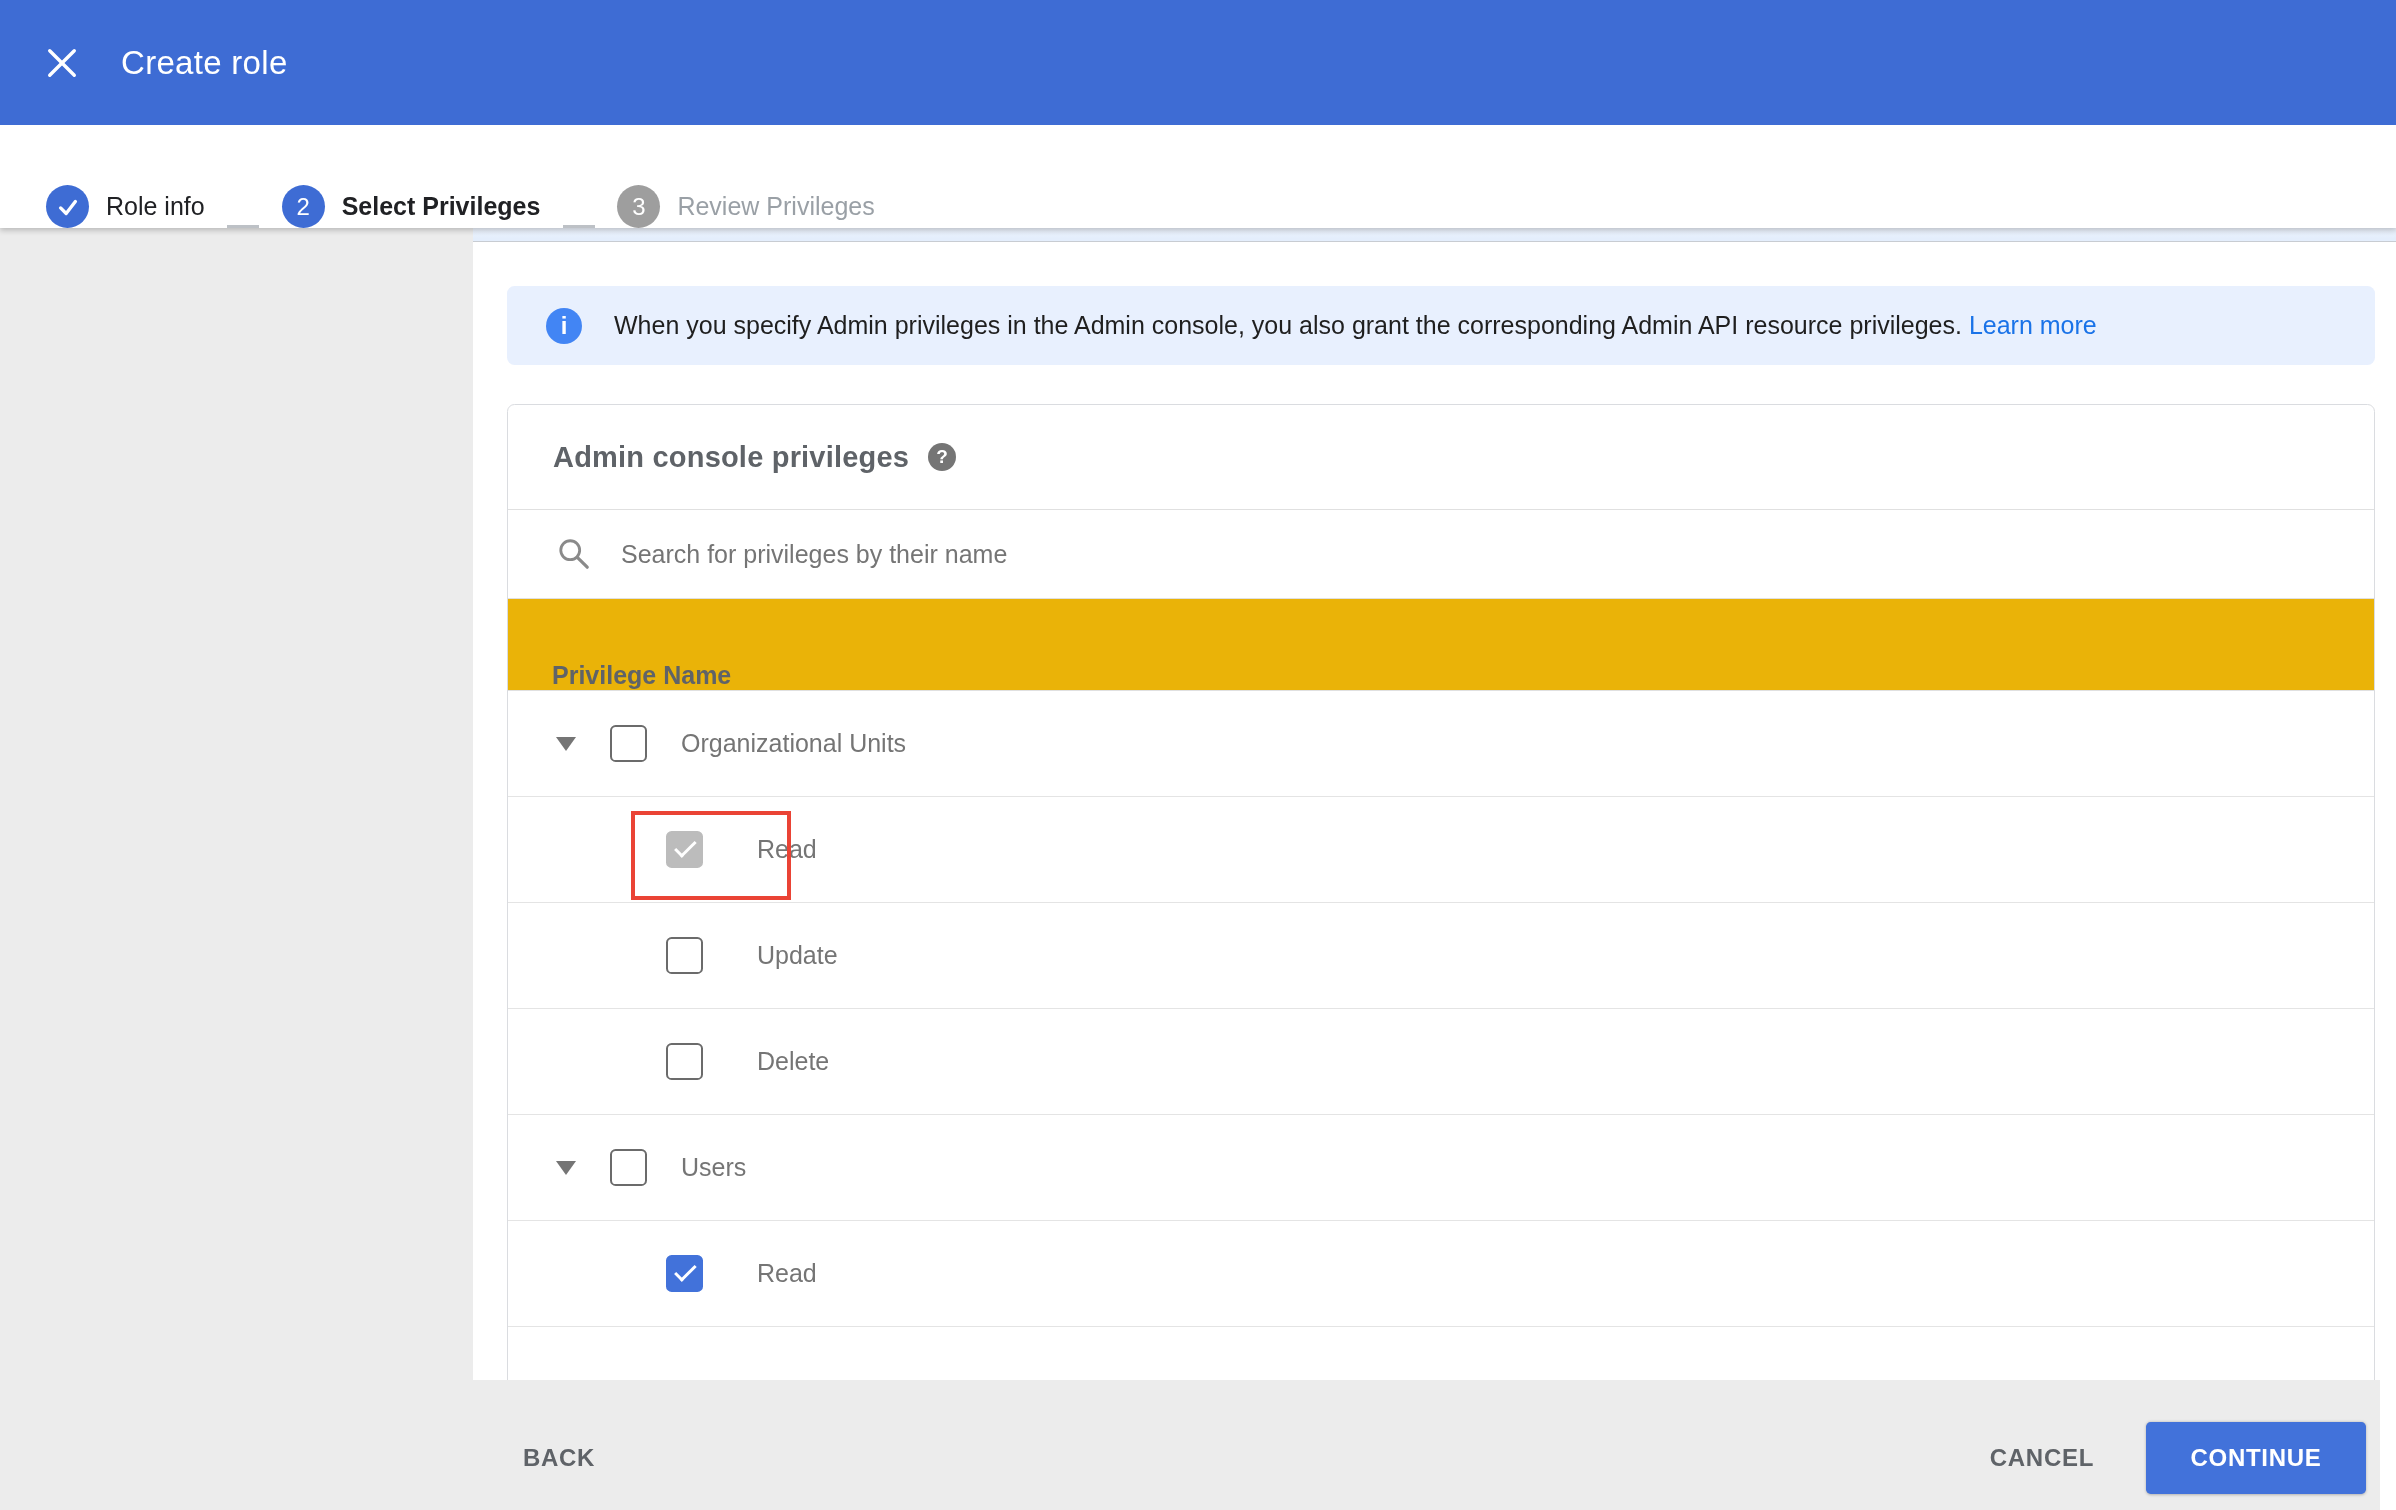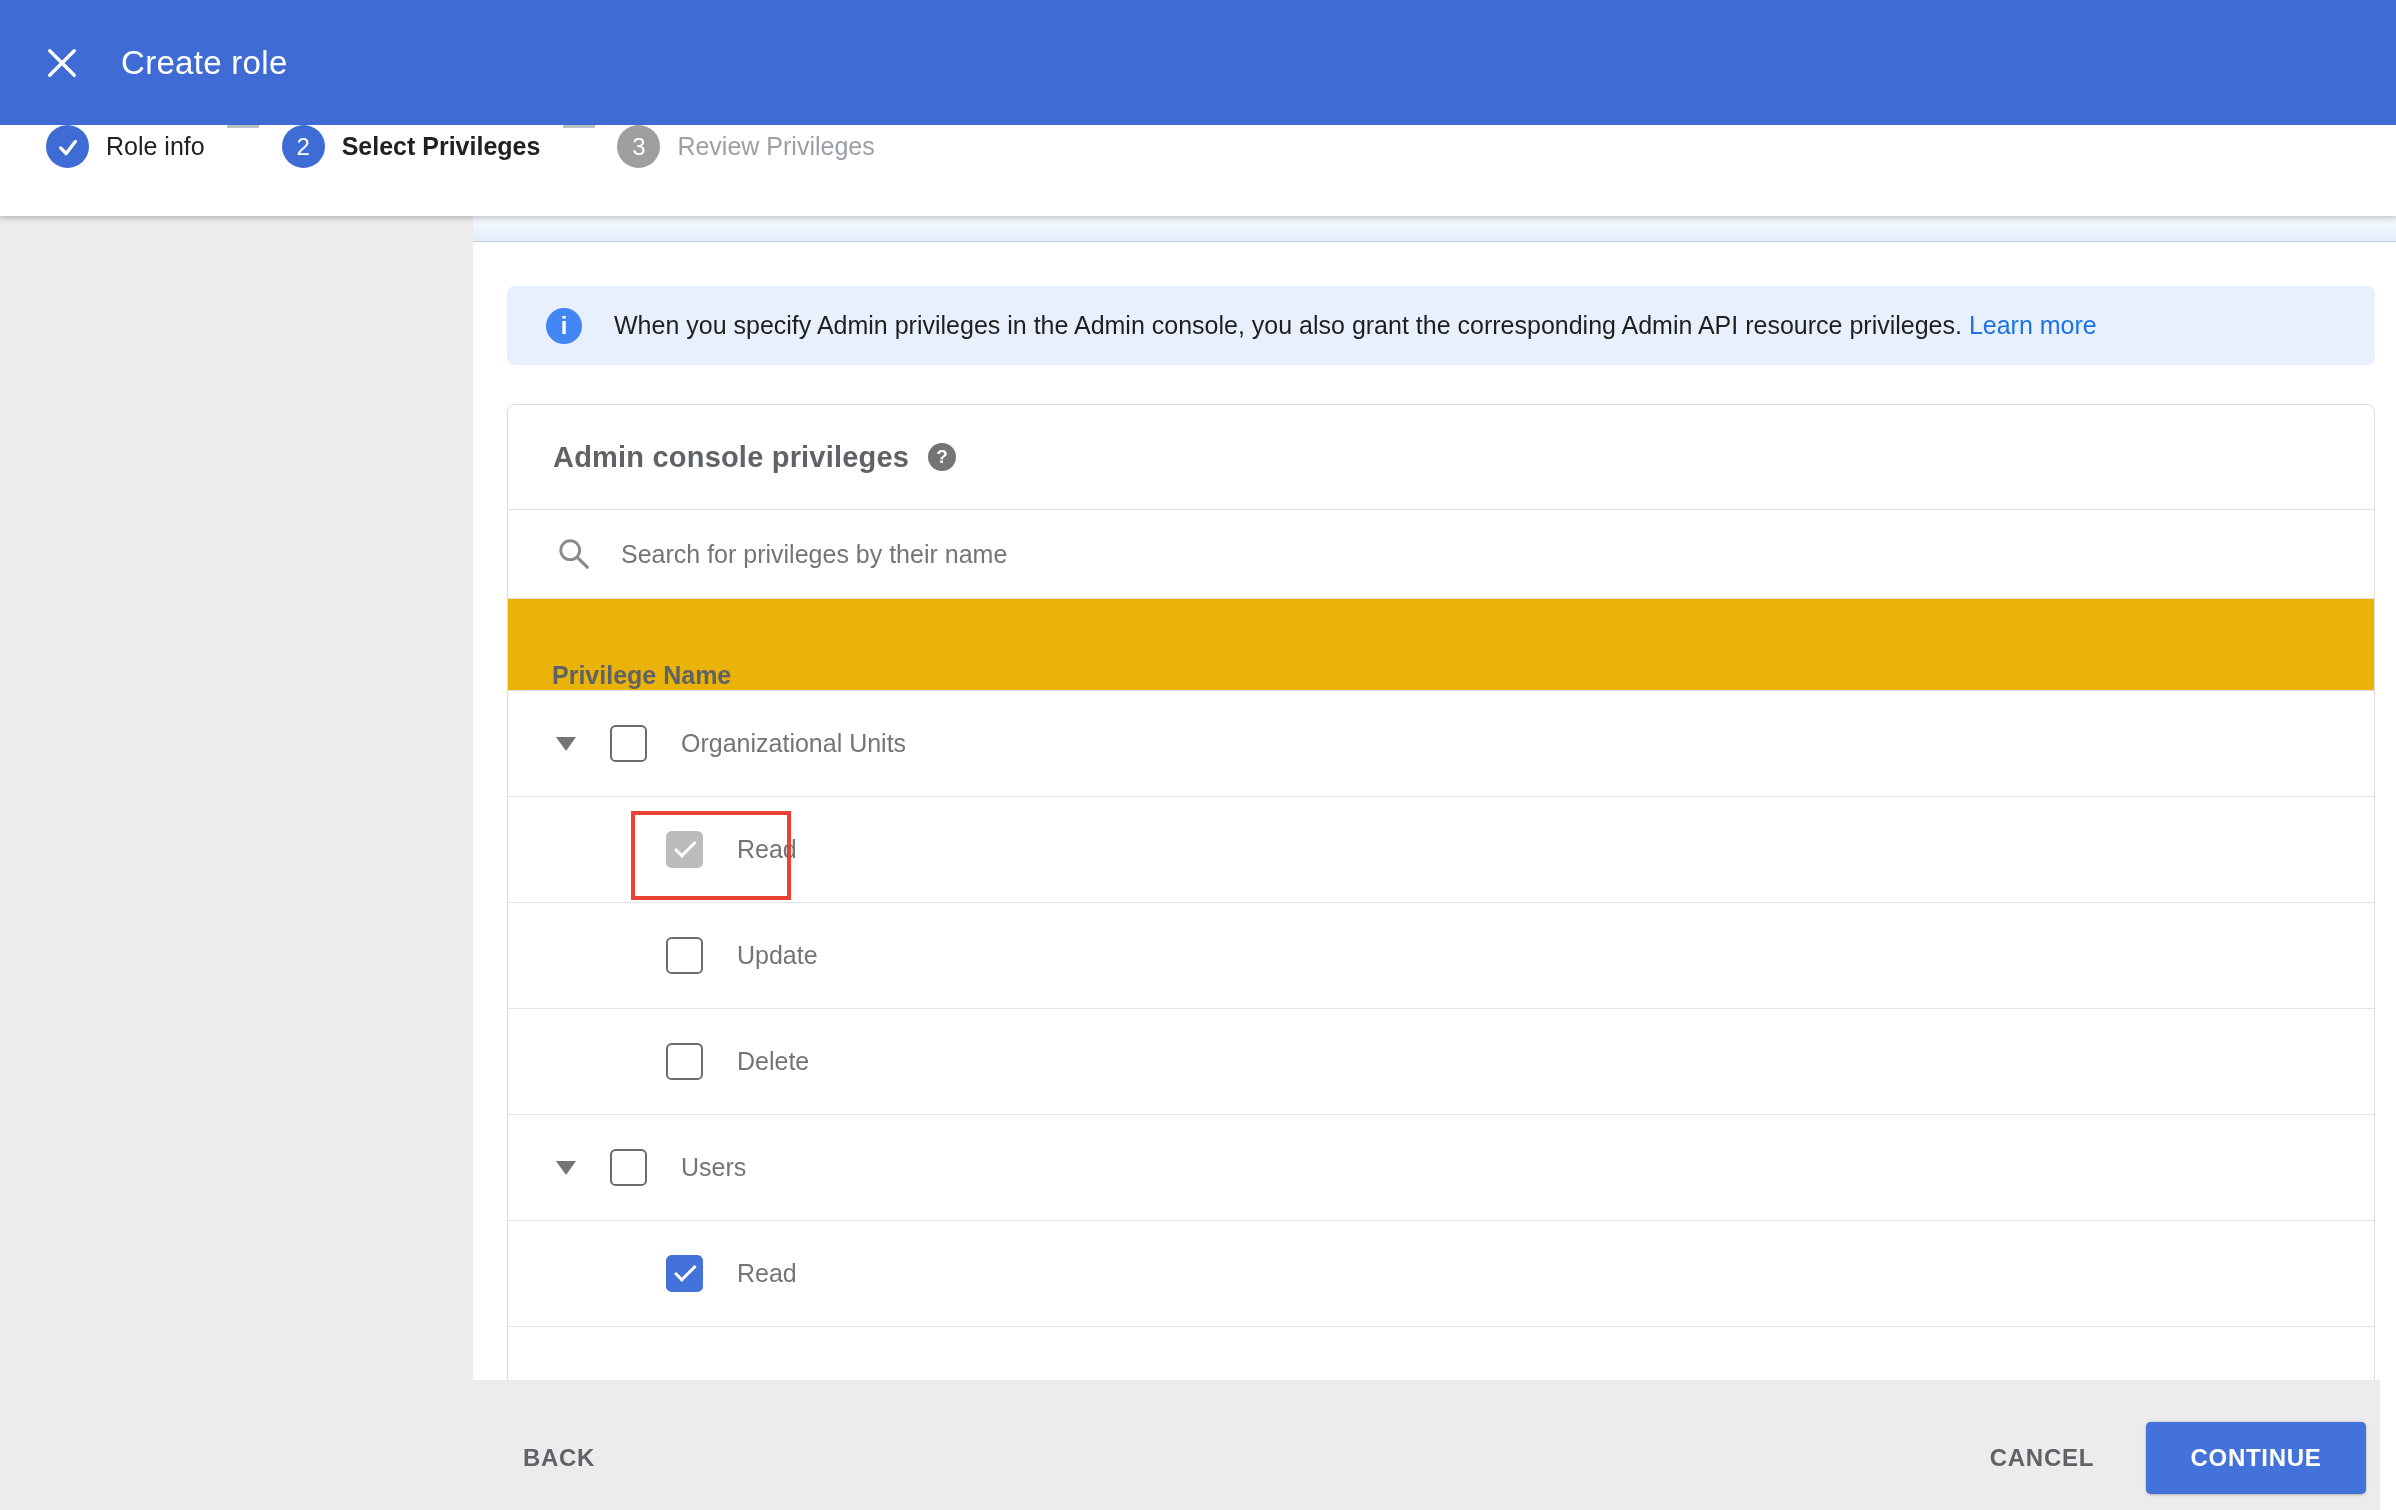--- a/index.html
+++ b/index.html
@@ -16,22 +16,22 @@
   }
   .close-btn{
     width:37px;height:37px;background:none;border:none;padding:0;cursor:pointer;
     display:flex;align-items:center;justify-content:center;flex:none;
   }
   .appbar h1{
     margin:0 0 0 41px;color:#fff;font-size:33px;font-weight:400;letter-spacing:0.3px;
   }
   
   .stepper{
-    position:absolute;left:0;top:125px;right:0;height:91px;background:#fff;
-    display:flex;align-items:flex-start;padding-left:46px;box-sizing:border-box;
+    position:absolute;left:0;top:125px;right:0;height:103px;background:#fff;
+    display:flex;align-items:flex-end;padding-left:46px;box-sizing:border-box;
     box-shadow:0 2.8px 5.6px rgba(0,0,0,.22);z-index:25;
   }
   .step{display:flex;align-items:center;background:none;border:none;padding:0;cursor:pointer;}
   .step-circle{
     width:43px;height:43px;border-radius:50%;flex:none;
     display:flex;align-items:center;justify-content:center;
     color:#fff;font-size:24px;font-weight:400;
   }
   .step-circle.done,.step-circle.active{background:#3e6cd4;}
   .step-circle.upcoming{background:#9e9e9e;}
@@ -87,21 +87,21 @@
     height:93px;background:#eab308;border-top:0.9px solid #e0e0e0;border-bottom:0.9px solid #e0e0e0;
     display:flex;align-items:flex-end;padding-left:44px;box-sizing:border-box;
     font-size:25px;font-weight:700;color:#5f6368;
   }
   
   .prow{
     height:106px;border-bottom:0.9px solid #e4e4e4;position:relative;
     display:flex;align-items:center;box-sizing:border-box;background:#fff;
   }
   .prow.group{padding-left:48px;}
-  .prow.child{padding-left:158px;}
+  .prow.child{padding-left:158px;gap:20px;}
   .tri{
     width:0;height:0;border-left:10.3px solid transparent;border-right:10.3px solid transparent;
     border-top:14px solid #757575;margin-right:34px;flex:none;cursor:pointer;
   }
   .cb{
     width:37px;height:37px;border:2.8px solid #6b6b6b;border-radius:5.6px;
     box-sizing:border-box;flex:none;cursor:pointer;background:#fff;
   }
   .cb.checked-grey{background:#bcbcbc;border-color:#bcbcbc;}
   .cb.checked-blue{background:#4272da;border-color:#4272da;}

